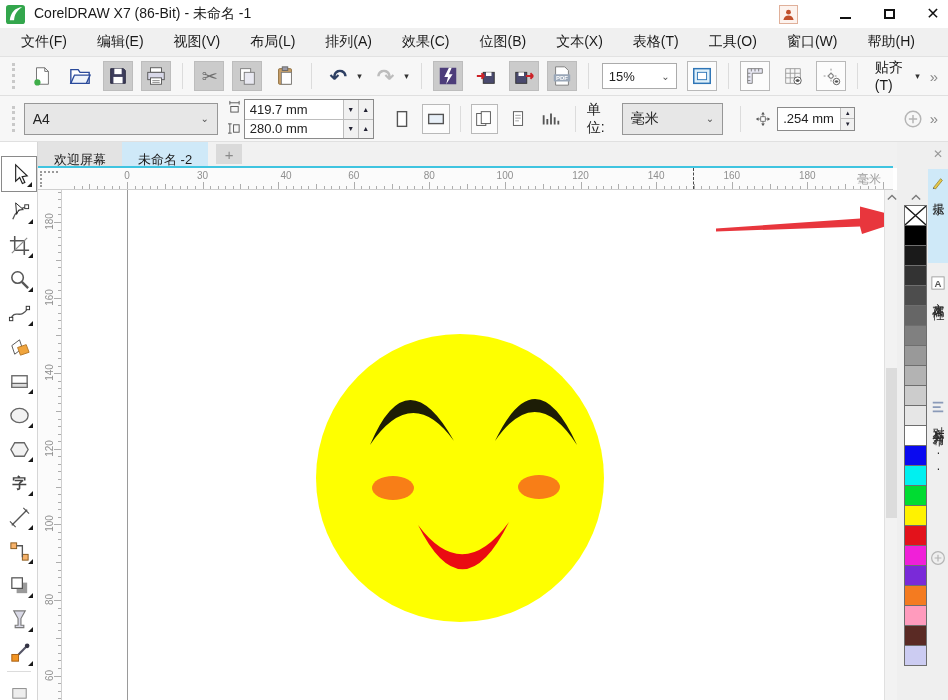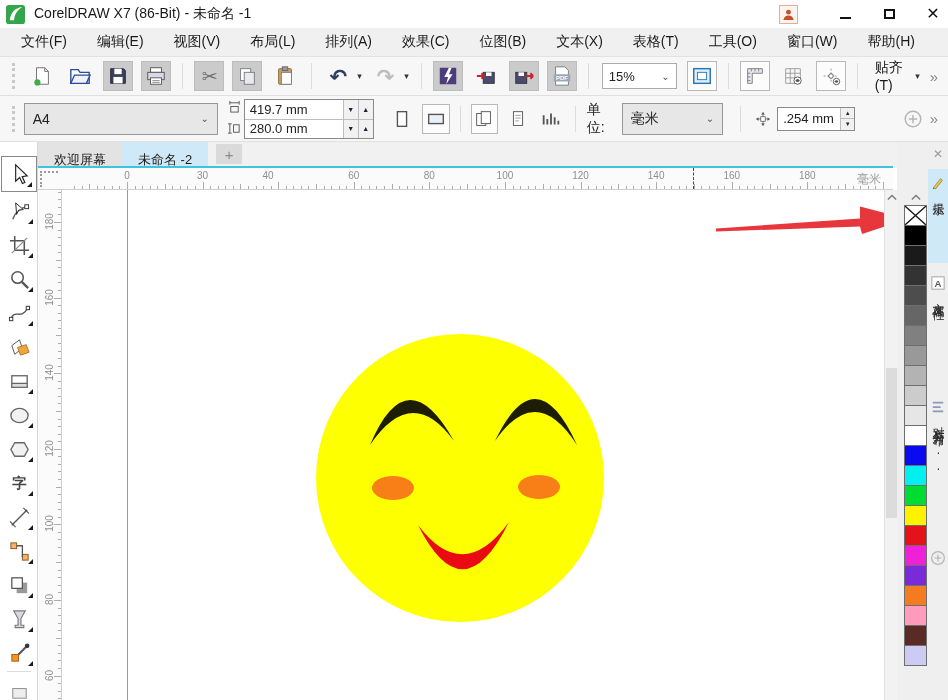--- a/index.html
+++ b/index.html
@@ -541,21 +541,21 @@
       <div class="htick" style="left: 791.993px; height: 3px;"></div>
       <div class="htick" style="left: 799.552px; height: 3px;"></div>
       <div class="htick" style="left: 807.111px; height: 5px;"></div>
       <div class="htick" style="left: 814.67px; height: 3px;"></div>
       <div class="htick" style="left: 822.229px; height: 3px;"></div>
       <div class="htick" style="left: 829.788px; height: 3px;"></div>
       <div class="htick" style="left: 837.347px; height: 3px;"></div>
       <div class="htick" style="left: 844.906px; height: 7px;"></div>
       <div class="hlabel" style="left: 89px;">0</div>
       <div class="hlabel" style="left: 164.591px;">30</div>
-      <div class="hlabel" style="left: 230px;">40</div>
+      <div class="hlabel" style="left: 248px;">40</div>
       <div class="hlabel" style="left: 315.772px;">60</div>
       <div class="hlabel" style="left: 391.362px;">80</div>
       <div class="hlabel" style="left: 466.953px;">100</div>
       <div class="hlabel" style="left: 542.544px;">120</div>
       <div class="hlabel" style="left: 618.134px;">140</div>
       <div class="hlabel" style="left: 693.725px;">160</div>
       <div class="hlabel" style="left: 769.315px;">180</div>
     </div>
 
   <div class="vruler">

